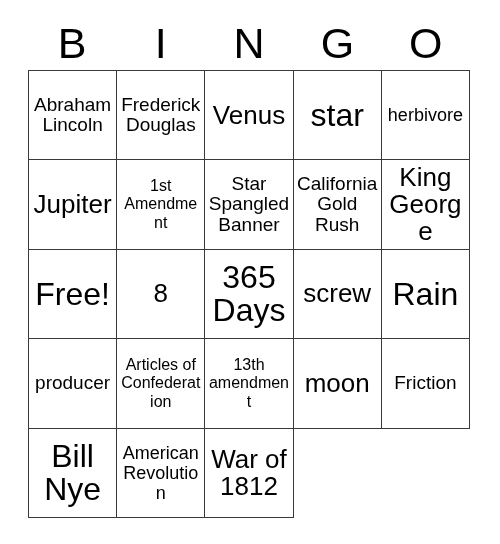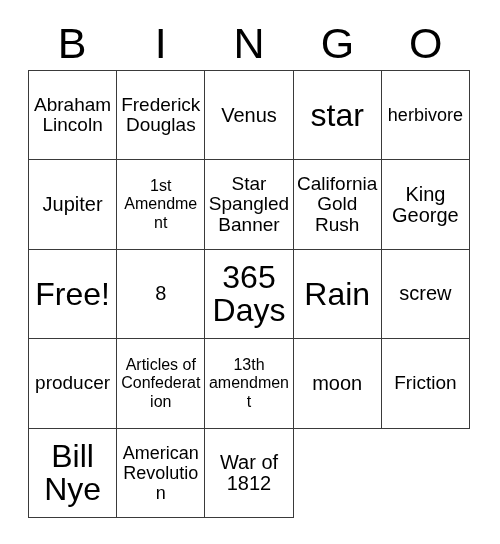--- a/index.html
+++ b/index.html
@@ -75,21 +75,21 @@
     width: 100%;
     line-height: 1.07;
     word-wrap: break-word;
     color: #000;
   }
 
   
   .sz-xs .cell-text { font-size: 16px; line-height: 1.15; }
   .sz-s  .cell-text { font-size: 18px;   line-height: 1.12; }
   .sz-m  .cell-text { font-size: 19px;   line-height: 1.08; }
-  .sz-l  .cell-text { font-size: 20px;   line-height: 1.05; }
+  .sz-l  .cell-text { font-size: 26px;   line-height: 1.05; }
   .sz-xl .cell-text { font-size: 32px;   line-height: 1.03; }
 </style>
 </head>
 <body>
 
 <div id="card">
 
   <div id="bingo-header">
     <div class="header-letter">B</div>
     <div class="header-letter">I</div>
@@ -131,25 +131,25 @@
       </div>
       <div class="cell sz-xl">
         <span class="cell-text">Free!</span>
       </div>
       <div class="cell sz-l">
         <span class="cell-text">8</span>
       </div>
       <div class="cell sz-xl">
         <span class="cell-text">365 Days</span>
       </div>
+      <div class="cell sz-l">
+        <span class="cell-text">screw</span>
+      </div>
       <div class="cell sz-xl">
         <span class="cell-text">Rain</span>
-      </div>
-      <div class="cell sz-l">
-        <span class="cell-text">screw</span>
       </div>
       <div class="cell sz-m">
         <span class="cell-text">producer</span>
       </div>
       <div class="cell sz-xs">
         <span class="cell-text">Articles of Confederation</span>
       </div>
       <div class="cell sz-xs">
         <span class="cell-text">13th amendment</span>
       </div>

